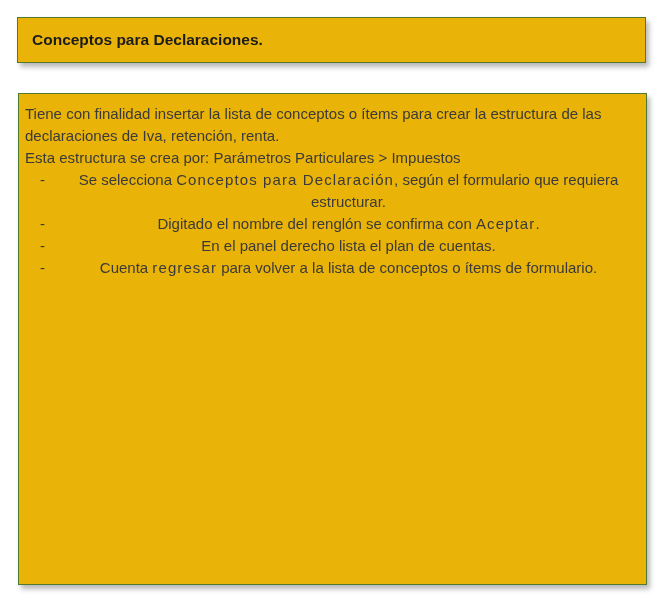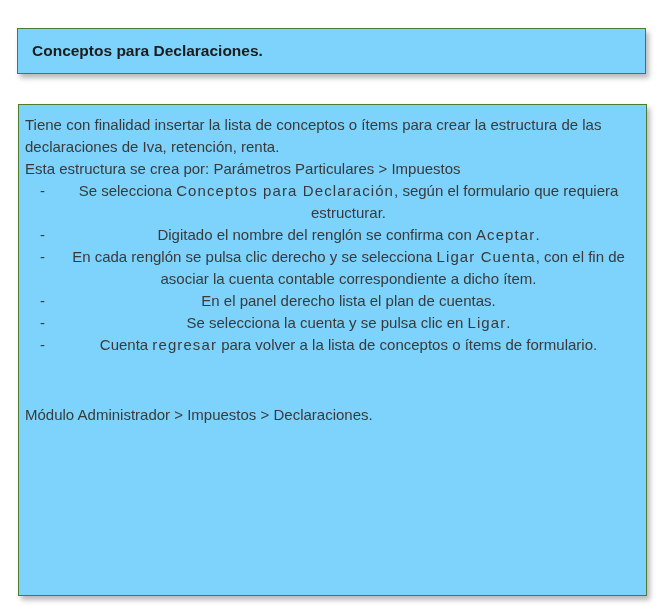--- a/index.html
+++ b/index.html
@@ -12,25 +12,24 @@
   body{
     width:669px;height:609px;
     background:var(--bg);
     font-family:"Liberation Sans", sans-serif;
     color:var(--body-text);
     position:relative;
     overflow:hidden;
   }
   .box{
     position:absolute;
-    background:#7dd3fc;
+    background:#eab308;
     border:1.5px solid var(--border-green);
     box-shadow:3px 4px 5px rgba(0,0,0,0.28);
     box-sizing:border-box;
-    margin-top:11px;
   }
   .title-box{
     left:17px;top:17px;
     width:629px;height:46px;
     display:flex;align-items:center;
     padding:0 14px;
   }
   .title-box h1{
     margin:0;
     font-size:15.5px;
@@ -73,23 +72,20 @@
 </div>
 
 <div class="box content-box">
   <p class="intro-paragraph">Tiene con finalidad insertar la lista de conceptos o ítems para crear la estructura de las declaraciones de Iva, retención, renta.</p>
 
   <p class="path-line">Esta estructura se crea por: Parámetros Particulares &gt; Impuestos</p>
 
   <ul class="bullet-list">
       <li><span>Se selecciona </span><span class="spaced">Conceptos para Declaración</span><span>, según el formulario que requiera estructurar.</span></li>
       <li><span>Digitado el nombre del renglón se confirma con </span><span class="spaced">Aceptar</span><span>.</span></li>
-      <li><span>En cada renglón se pulsa clic derecho y se selecciona </span><span class="spaced">Ligar Cuenta</span><span>, con el fin de asociar la cuenta contable correspondiente a dicho ítem.</span></li>
       <li><span>En el panel derecho lista el plan de cuentas.</span></li>
-      <li><span>Se selecciona la cuenta y se pulsa clic en </span><span class="spaced">Ligar</span><span>.</span></li>
       <li><span>Cuenta </span><span class="spaced">regresar</span><span> para volver a la lista de conceptos o ítems de formulario.</span></li>
     </ul>
 
   <p class="outro-paragraph">
     <br>
-    <span>Módulo Administrador &gt; Impuestos &gt; Declaraciones.</span>
   </p>
 </div>
 
 </body></html>

